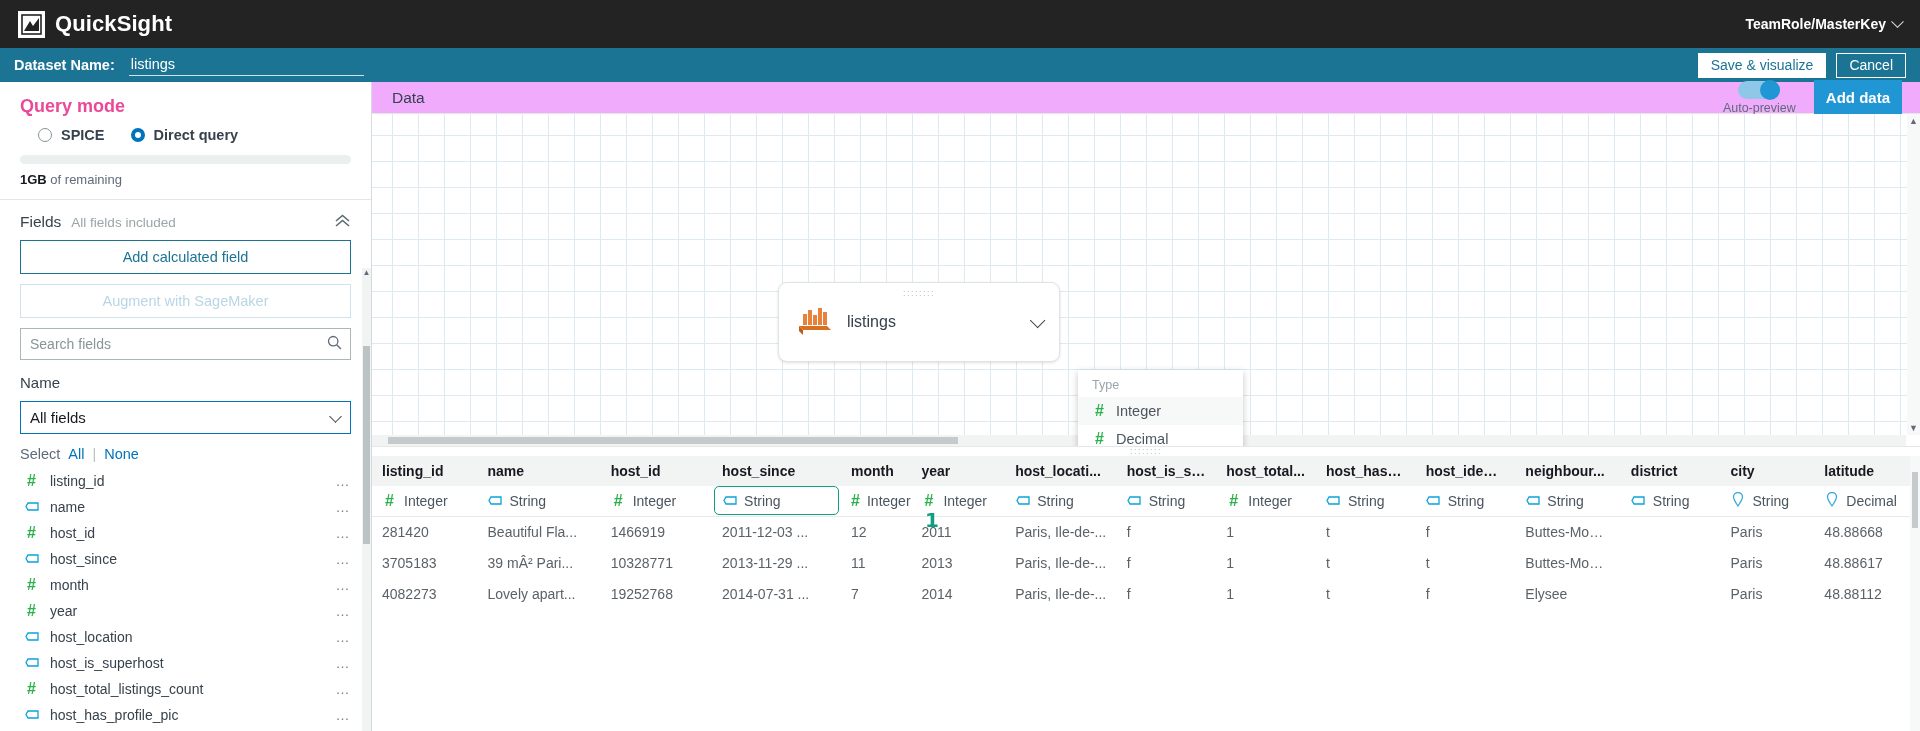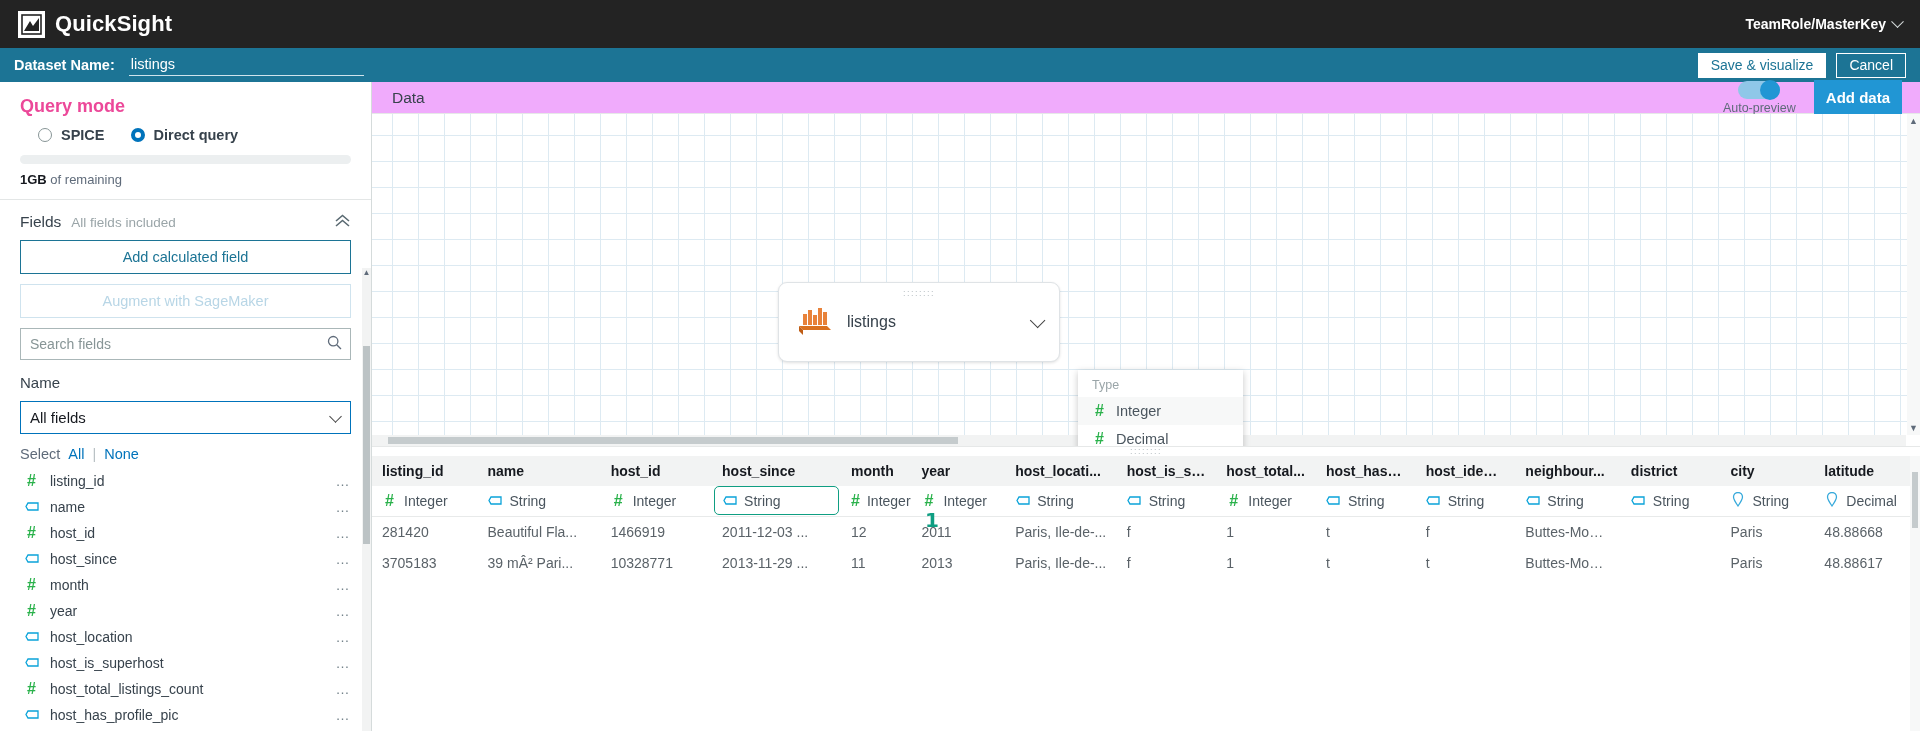--- a/index.html
+++ b/index.html
@@ -622,20 +622,37 @@
                 <td>Paris, Ile-de-...</td>
                 <td>f</td>
                 <td>1</td>
                 <td>t</td>
                 <td>t</td>
                 <td>Buttes-Mont...</td>
                 <td></td>
                 <td>Paris</td>
                 <td>48.88617</td>
               </tr>
+              <tr class="datarow">
+                <td>4082273</td>
+                <td>Lovely apart...</td>
+                <td>19252768</td>
+                <td>2014-07-31 ...</td>
+                <td>7</td>
+                <td>2014</td>
+                <td>Paris, Ile-de-...</td>
+                <td>f</td>
+                <td>1</td>
+                <td>t</td>
+                <td>f</td>
+                <td>Elysee</td>
+                <td></td>
+                <td>Paris</td>
+                <td>48.88112</td>
+              </tr>
             </tbody>
           </table>
         <div class="gvscroll">
             <div class="th"></div>
           </div>
       </div>
       <div class="marker" style="left: 553px; top: 52px; position: absolute;">1</div>
     </div>
 
   </div>

